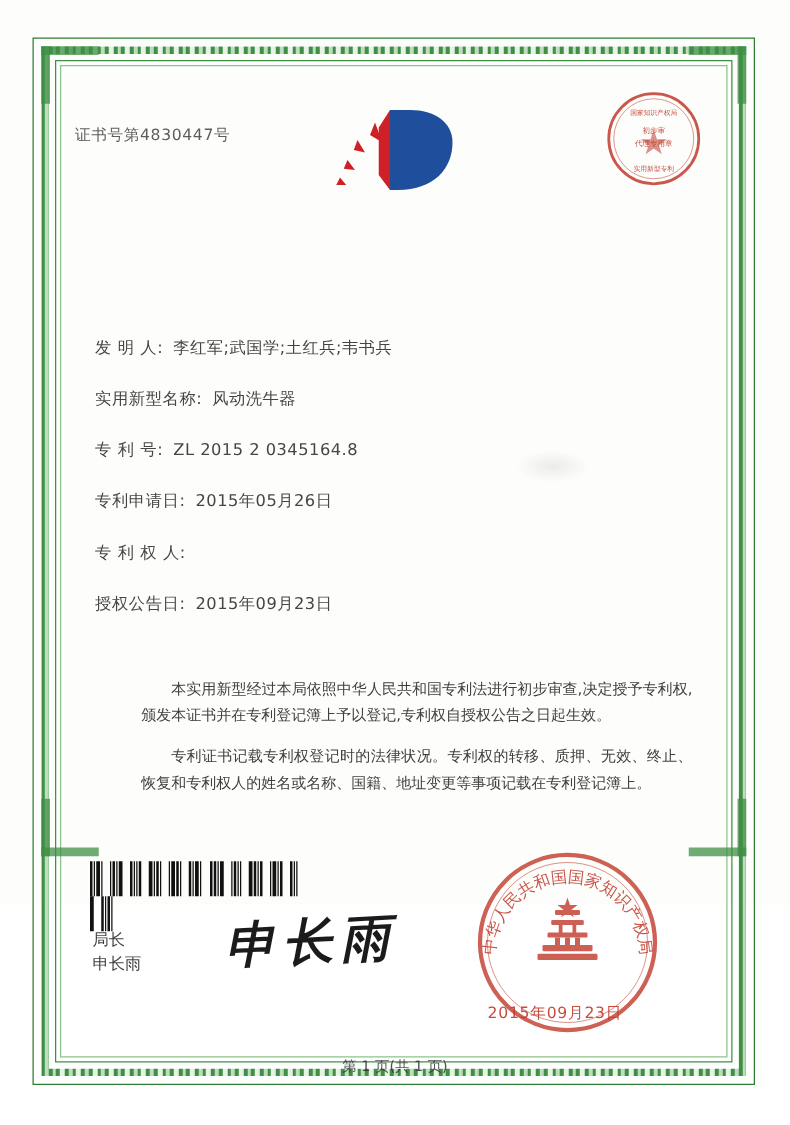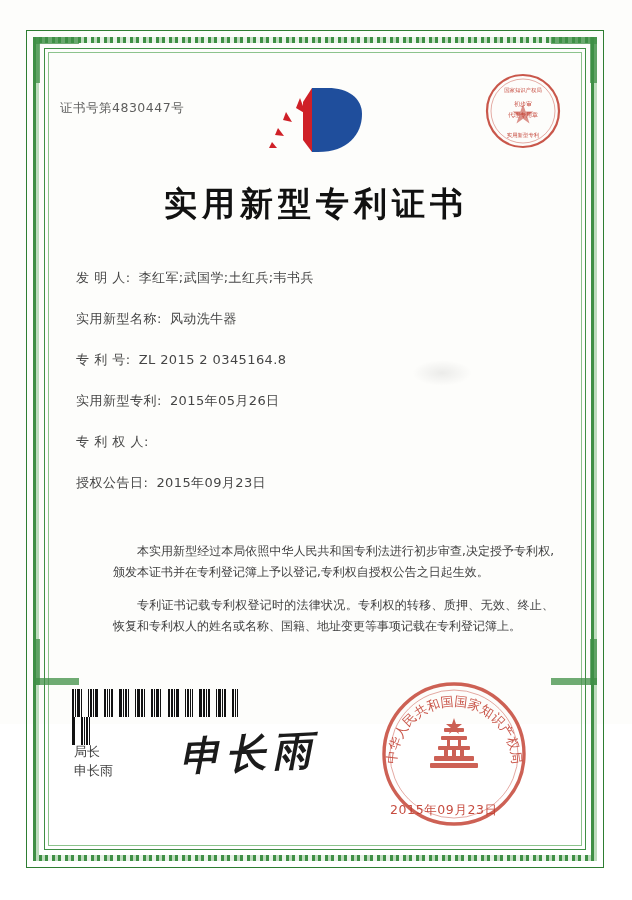--- a/index.html
+++ b/index.html
@@ -279,37 +279,36 @@
         <circle cx="39" cy="39" r="36" fill="none" stroke="#c0392b" stroke-width="2.2" opacity=".85"></circle>
         <circle cx="39" cy="39" r="32" fill="none" stroke="#c0392b" stroke-width="0.7" opacity=".6"></circle>
         <path d="M39 10 L41.6 17.4 L49.4 17.4 L43.1 22 L45.5 29.4 L39 24.8 L32.5 29.4 L34.9 22 L28.6 17.4 L36.4 17.4 Z" fill="#c0392b" opacity=".55" transform="translate(0,22) scale(1)"></path>
         <text x="39" y="20" font-size="5.4" fill="#c0392b" text-anchor="middle" opacity=".9" font-family="DejaVu Sans, sans-serif">国家知识产权局</text>
         <text x="39" y="34" font-size="6" fill="#c0392b" text-anchor="middle" opacity=".9" font-family="DejaVu Sans, sans-serif">初步审</text>
         <text x="39" y="45" font-size="6" fill="#c0392b" text-anchor="middle" opacity=".9" font-family="DejaVu Sans, sans-serif">代理专用章</text>
         <text x="39" y="65" font-size="5.4" fill="#c0392b" text-anchor="middle" opacity=".9" font-family="DejaVu Sans, sans-serif">实用新型专利</text>
       </svg>
     </div>
 
-    <div class="title">实用新型专利证书</div>
 
     <div class="fields">
       <div class="field-row">
         <span class="field-label">发 明 人:</span>
         <span class="field-value">李红军;武国学;土红兵;韦书兵</span>
       </div>
       <div class="field-row">
         <span class="field-label">实用新型名称:</span>
         <span class="field-value">风动洗牛器</span>
       </div>
       <div class="field-row">
         <span class="field-label">专 利 号:</span>
         <span class="field-value">ZL 2015 2 0345164.8</span>
       </div>
       <div class="field-row">
-        <span class="field-label">实用新型专利:</span>
+        <span class="field-label">专利申请日:</span>
         <span class="field-value">2015年05月26日</span>
       </div>
       <div class="field-row">
         <span class="field-label">专 利 权 人:</span>
       </div>
       <div class="field-row">
         <span class="field-label">授权公告日:</span>
         <span class="field-value">2015年09月23日</span>
       </div>
     </div>
@@ -362,15 +361,16 @@
           <rect x="82" y="72" width="4" height="8"></rect>
           <rect x="69" y="61" width="3" height="8"></rect>
           <rect x="80" y="61" width="3" height="8"></rect>
           <path d="M76 40 L78 46 L84 46 L79 50 L81 56 L76 52 L71 56 L73 50 L68 46 L74 46 Z"></path>
         </g>
       </svg>
     </div>
 
     <div class="seal-date">2015年09月23日</div>
 
+    <div class="footer">第 1 页(共 1 页)</div>
 
   </div>
 </div>
 
 </body></html>

